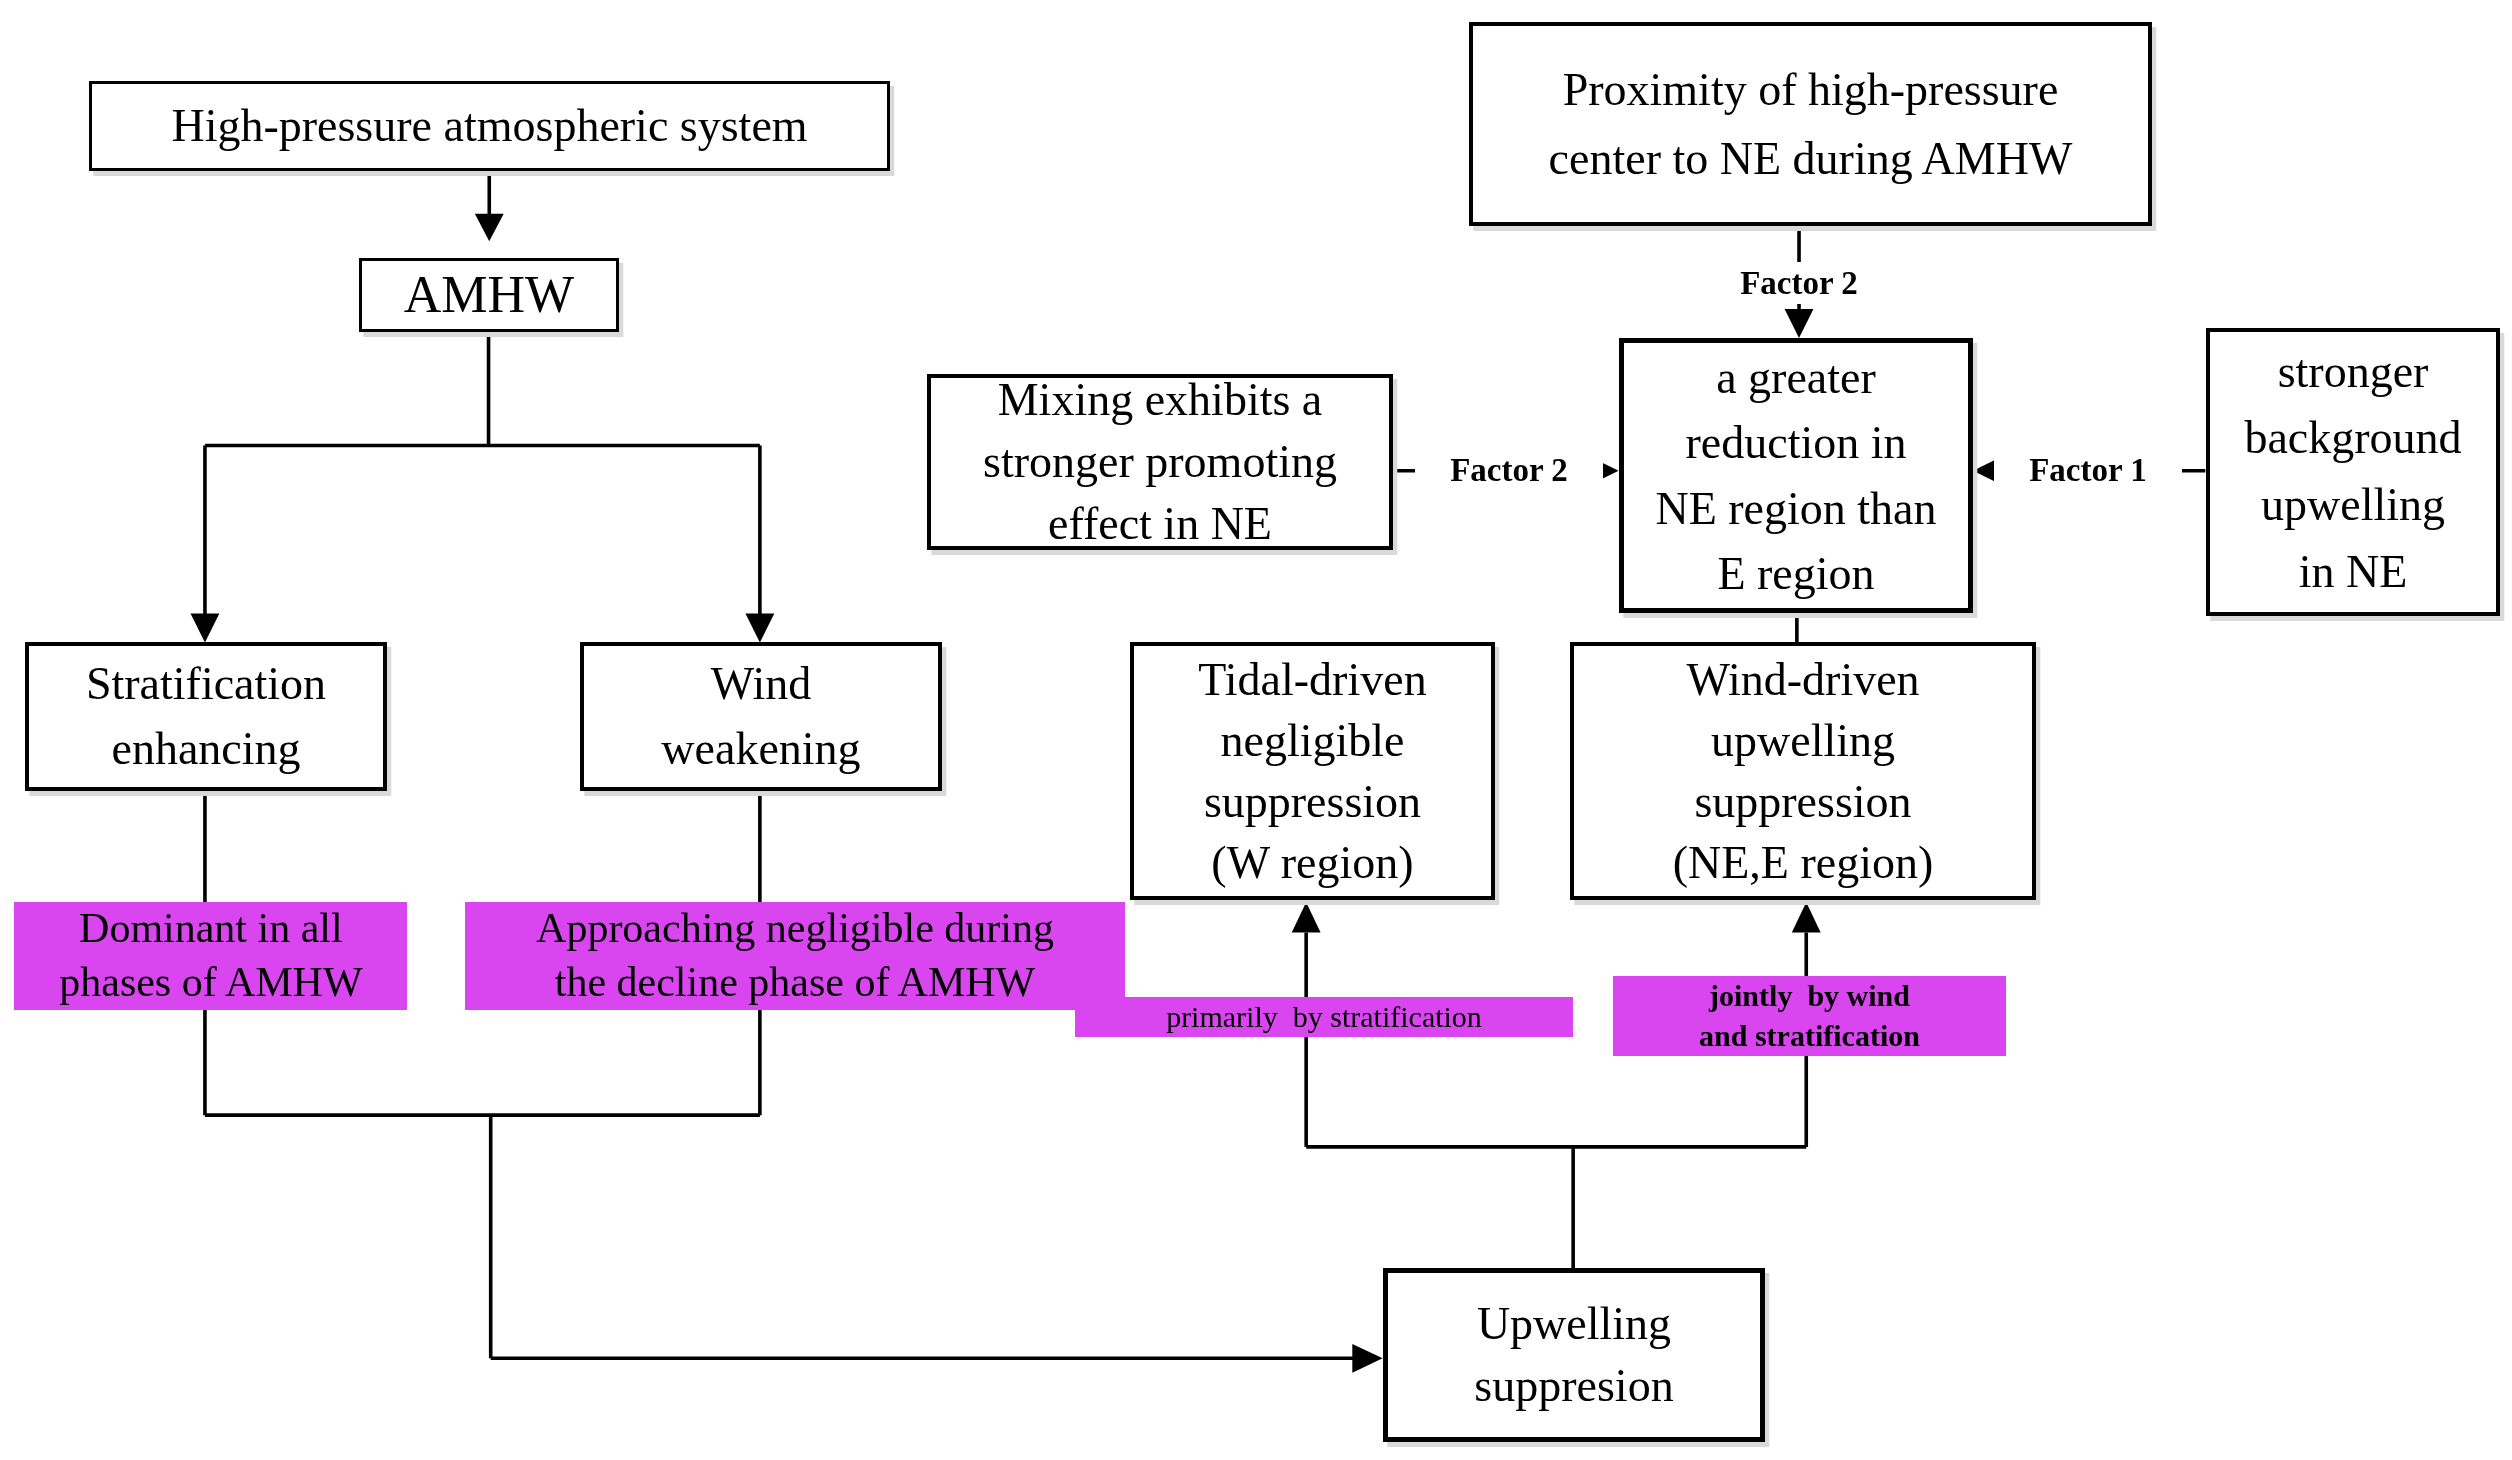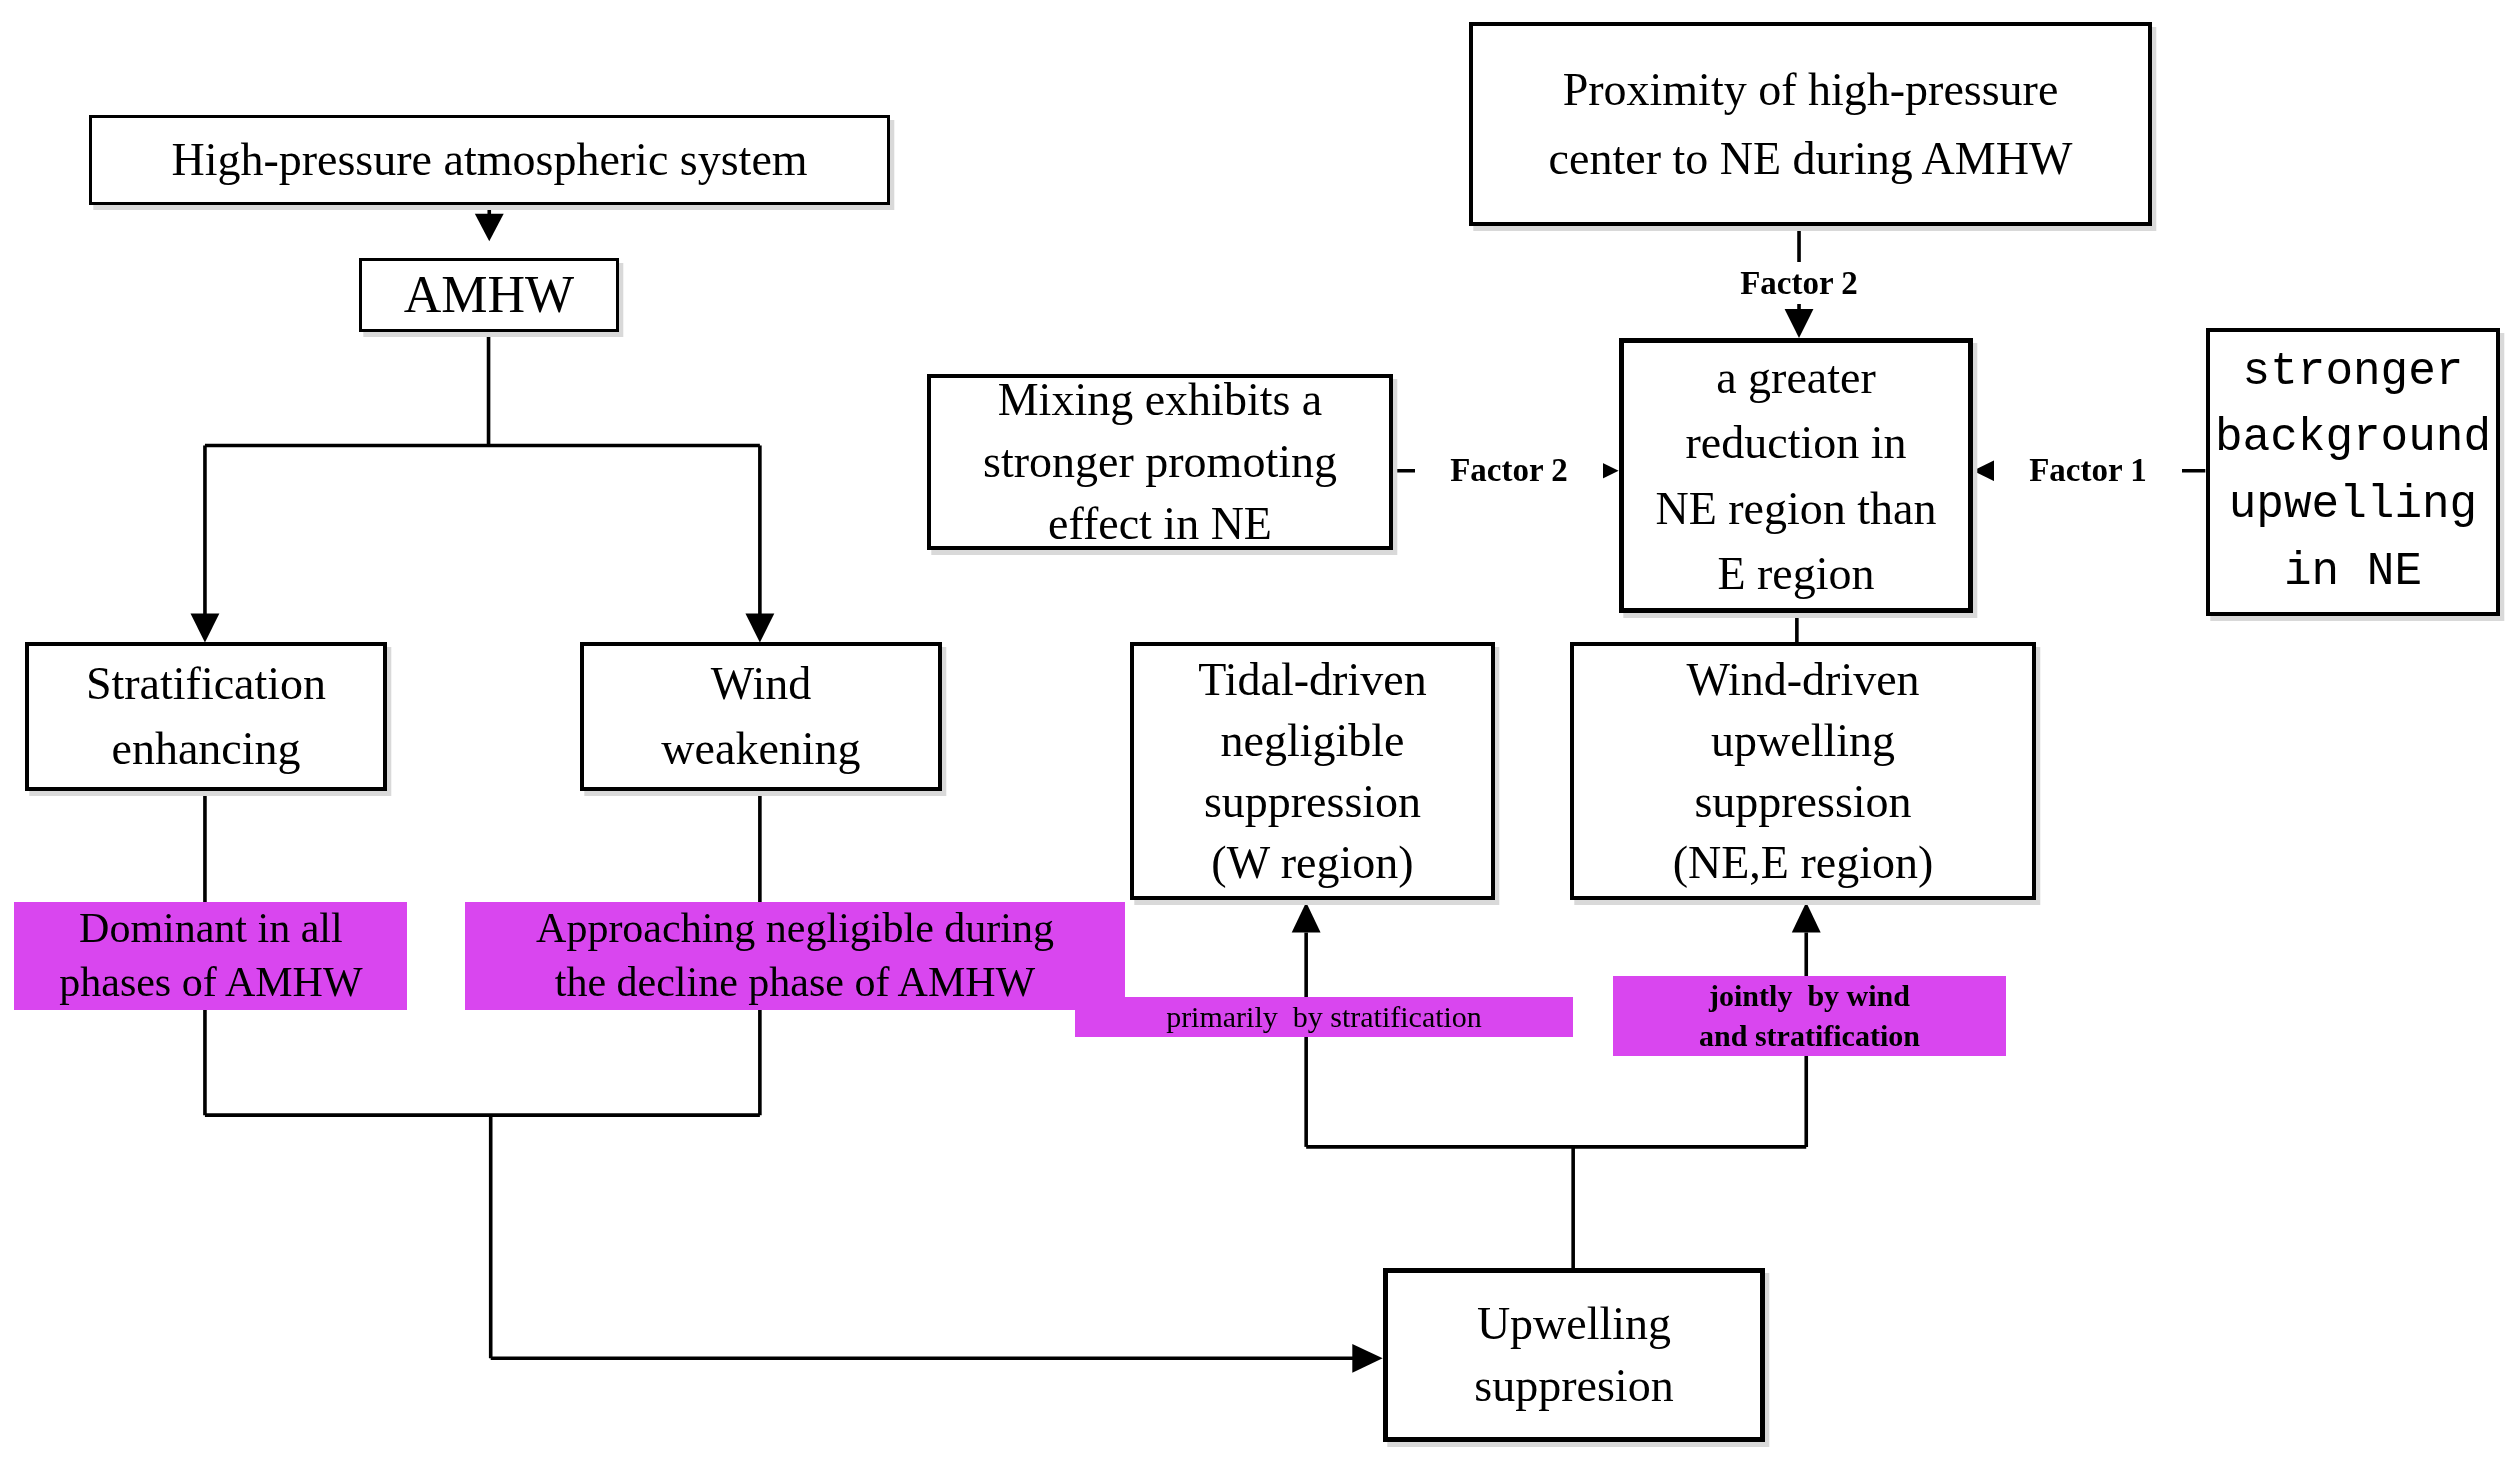--- a/index.html
+++ b/index.html
@@ -86,37 +86,37 @@
       <polygon points="1053,890 1033,850 1073,850"></polygon>
       <polygon points="2493,468 2473,428 2513,428"></polygon>
       <polygon points="2243,652 2202,632 2202,672"></polygon>
       <polygon points="2734,652 2775,632 2775,672"></polygon>
       <polygon points="1810,1250 1790,1292 1830,1292"></polygon>
       <polygon points="2503,1250 2483,1292 2523,1292"></polygon>
       <polygon points="1916,1882 1874,1862 1874,1902"></polygon>
     </g>
   </svg>
 
-  <div class="box thin" style="left:89px; top:81px; width:801px; height:90px;margin-top:34px;">High-pressure atmospheric system</div>
+  <div class="box thin" style="left:89px; top:81px; width:801px; height:90px;">High-pressure atmospheric system</div>
 
   <div class="box thin" style="left:359px; top:258px; width:260px; height:74px; font-size:52px;">AMHW</div>
 
   <div class="box" style="left:1469px; top:21.7px; width:683px; height:204px; line-height:1.5;">Proximity of high-pressure
 center to NE during AMHW</div>
 
   <div class="box" style="left:927px; top:374px; width:466px; height:176px;">Mixing exhibits a
 stronger promoting
 effect in NE</div>
 
   <div class="box thick" style="left:1619px; top:338px; width:354px; height:275px; line-height:1.42;">a greater
 reduction in
 NE region than
 E region</div>
 
-  <div class="box" style="left:2206px; top:328px; width:294px; height:288px; line-height:1.45;font-family:Liberation Mono, monospace;">stronger
+  <div class="box" style="left:2206px; top:328px; width:294px; height:288px; line-height:1.45;">stronger
 background
 upwelling
 in NE</div>
 
   <div class="box" style="left:25px; top:642px; width:362px; height:149px; line-height:1.4;">Stratification
 enhancing</div>
 
   <div class="box" style="left:580px; top:642px; width:362px; height:149px; line-height:1.4;">Wind
 weakening</div>
 

